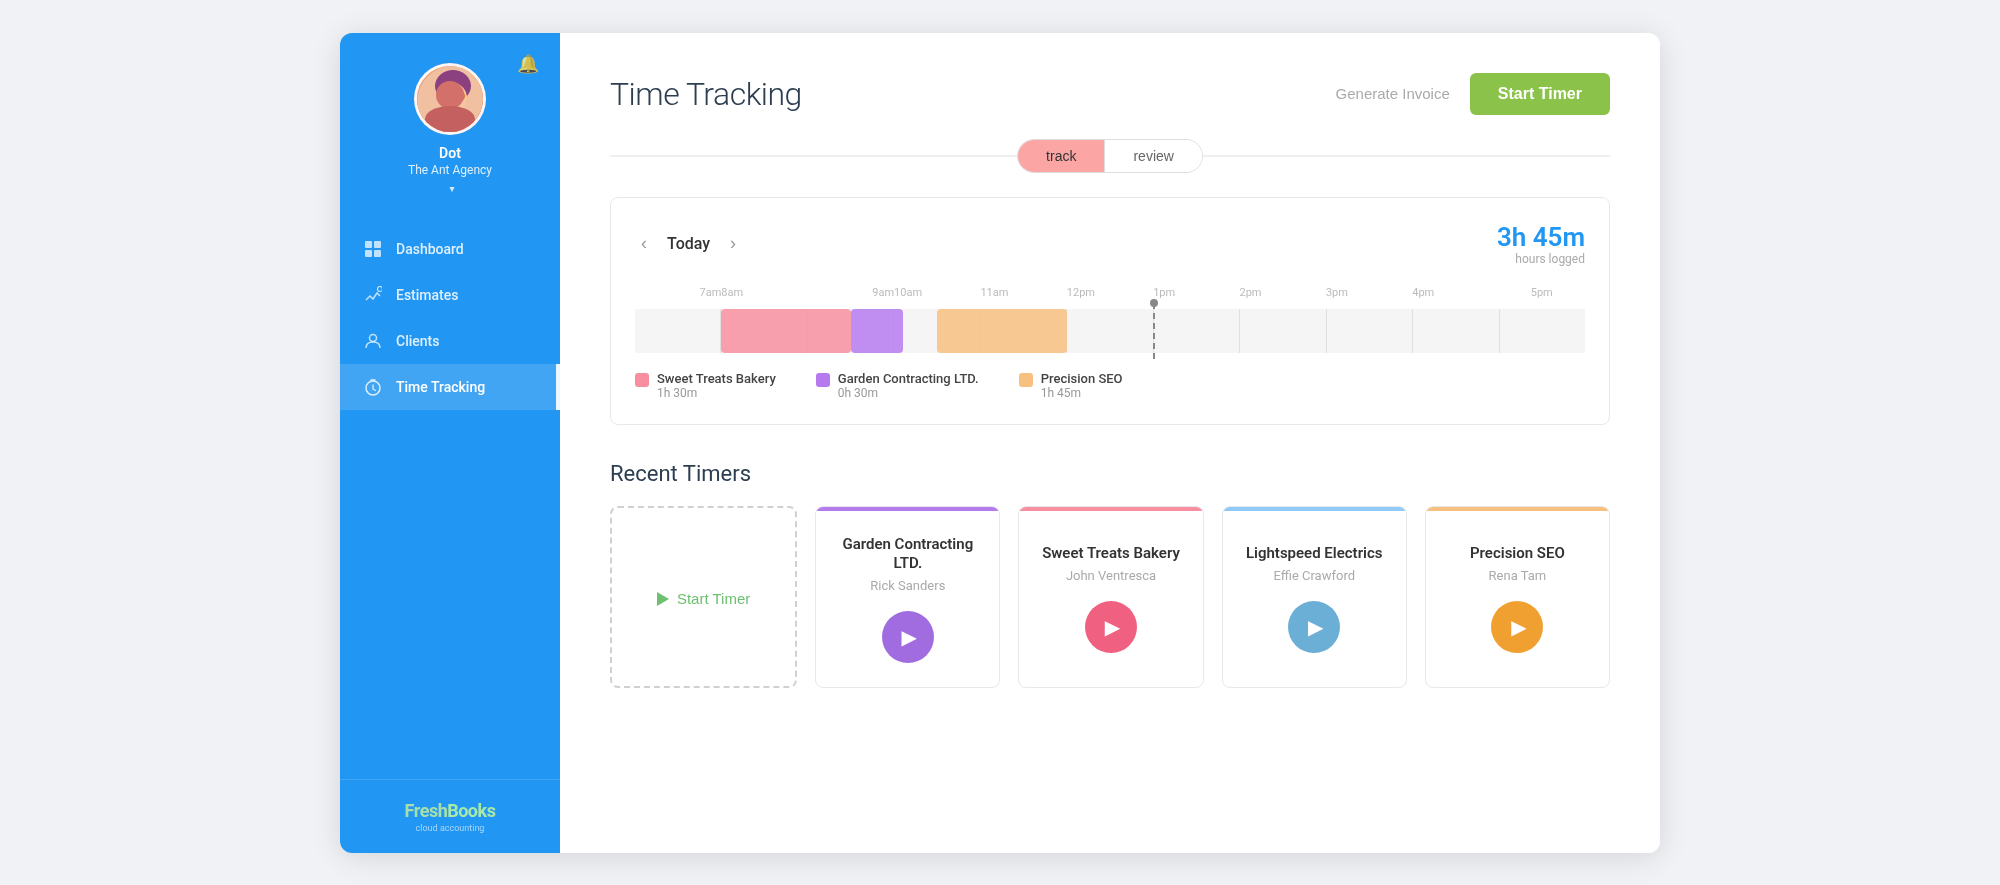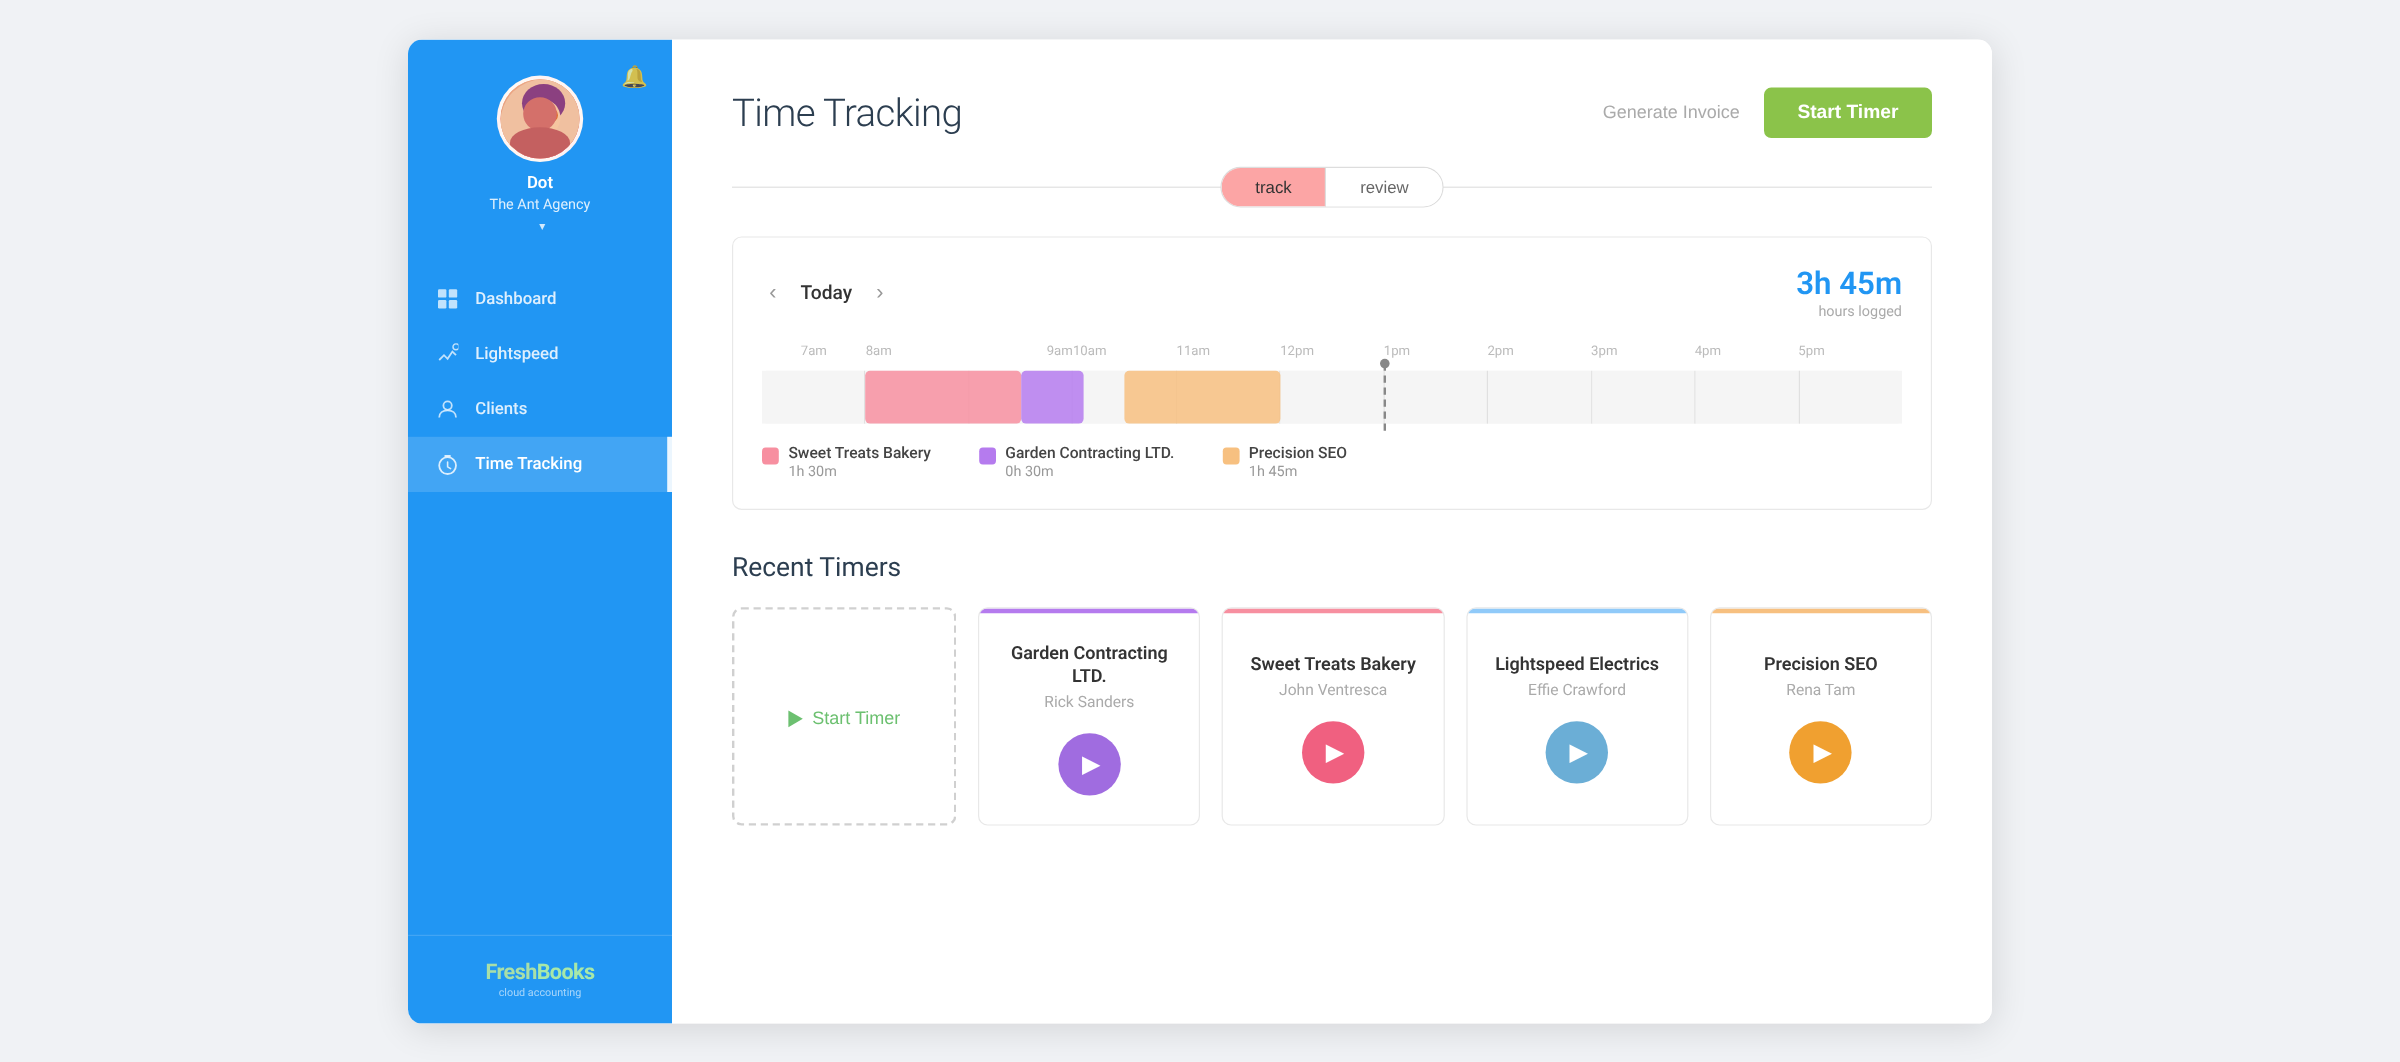--- a/index.html
+++ b/index.html
@@ -548,21 +548,21 @@
         </span>
         <span>Dashboard</span>
       </div>
       <div class="nav-item">
         <span class="nav-icon">
           <svg width="18" height="18" viewBox="0 0 18 18" fill="none" xmlns="http://www.w3.org/2000/svg">
             <path d="M2 14L6 10L9 13L13 7L16 10" stroke="rgba(255,255,255,0.8)" stroke-width="1.5" fill="none"></path>
             <circle cx="16" cy="3" r="2.5" stroke="rgba(255,255,255,0.8)" stroke-width="1.2" fill="none"></circle>
           </svg>
         </span>
-        <span>Lightspeed</span>
+        <span>Estimates</span>
       </div>
       <div class="nav-item">
         <span class="nav-icon">
           <svg width="18" height="18" viewBox="0 0 18 18" fill="none" xmlns="http://www.w3.org/2000/svg">
             <circle cx="9" cy="6" r="3.5" stroke="rgba(255,255,255,0.8)" stroke-width="1.5"></circle>
             <path d="M2 16c0-4 3-6 7-6s7 2 7 6" stroke="rgba(255,255,255,0.8)" stroke-width="1.5" fill="none"></path>
           </svg>
         </span>
         <span>Clients</span>
       </div>
@@ -612,31 +612,31 @@
         </div>
         <div class="hours-logged">
           <div class="hours-value">3h 45m</div>
           <div class="hours-label">hours logged</div>
         </div>
       </div>
 
       <div class="timeline-ruler">
 
         <div class="time-labels" style="display:flex; justify-content: space-between; padding: 0 0 4px 0;">
-          <span class="time-label" style="width:9.09%; text-align:center;">7am</span>
+          <span class="time-label" style="width:9.09%; text-align:right;">7am</span>
           <span class="time-label" style="width:9.09%; text-align:left;">8am</span>
           <span class="time-label" style="width:9.09%; text-align:right;">9am</span>
           <span class="time-label" style="width:9.09%; text-align:left;">10am</span>
           <span class="time-label" style="width:9.09%; text-align:left;">11am</span>
           <span class="time-label" style="width:9.09%; text-align:left;">12pm</span>
           <span class="time-label" style="width:9.09%; text-align:left;">1pm</span>
           <span class="time-label" style="width:9.09%; text-align:left;">2pm</span>
           <span class="time-label" style="width:9.09%; text-align:left;">3pm</span>
           <span class="time-label" style="width:9.09%; text-align:left;">4pm</span>
-          <span class="time-label" style="width:9.09%; text-align:left;">5pm</span>
+          <span class="time-label" style="width:9.09%; text-align:center;">5pm</span>
         </div>
 
         <div class="timeline-track" style="position: relative;">
 
           <div style="position:absolute; top:0; left:0; right:0; bottom:0; display:flex;">
             <div style="flex:1; border-right:1px solid #e0e0e0; background:#f5f5f5;"></div>
             <div style="flex:1; border-right:1px solid #e0e0e0; background:#f5f5f5;"></div>
             <div style="flex:1; border-right:1px solid #e0e0e0; background:#f5f5f5;"></div>
             <div style="flex:1; border-right:1px solid #e0e0e0; background:#f5f5f5;"></div>
             <div style="flex:1; border-right:1px solid #e0e0e0; background:#f5f5f5;"></div>

